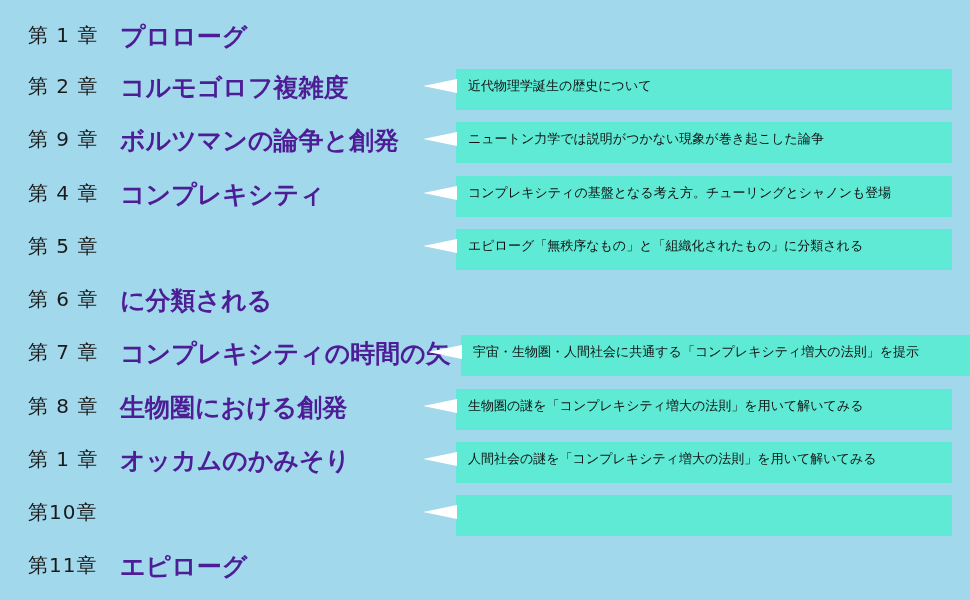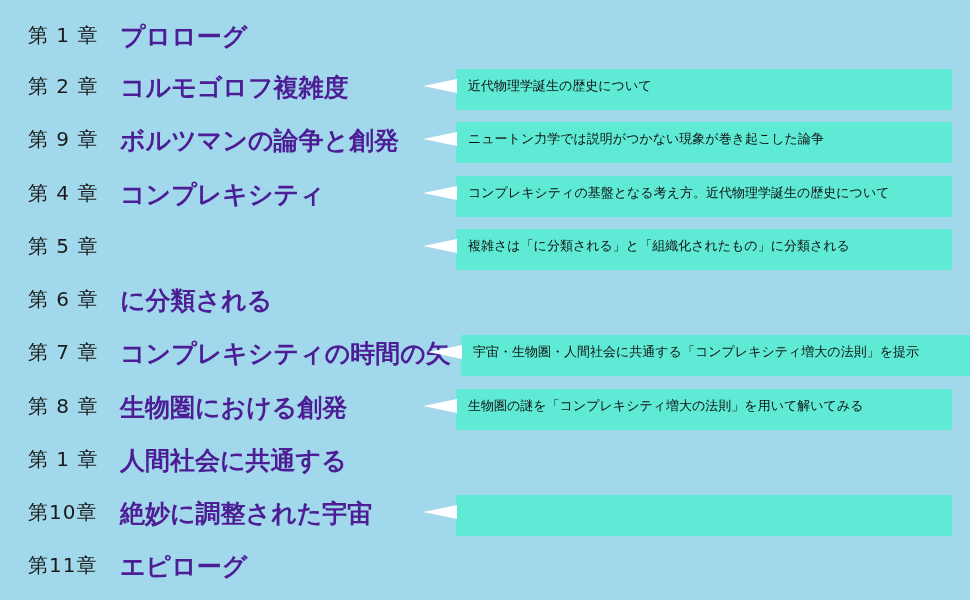--- a/index.html
+++ b/index.html
@@ -60,28 +60,28 @@
     <div class="bubble">
       <span class="tail"></span>
       <span class="text">ニュートン力学では説明がつかない現象が巻き起こした論争</span>
     </div>
   </div>
   <div class="row" style="top:173px">
     <span class="ch-num">第 4 章</span>
     <span class="ch-title">コンプレキシティ</span>
     <div class="bubble">
       <span class="tail"></span>
-      <span class="text">コンプレキシティの基盤となる考え方。近代物理学誕生の歴史について</span>
+      <span class="text">コンプレキシティの基盤となる考え方。チューリングとシャノンも登場</span>
     </div>
   </div>
   <div class="row" style="top:226px">
     <span class="ch-num">第 5 章</span>
     <div class="bubble">
       <span class="tail"></span>
-      <span class="text">複雑さは「に分類される」と「組織化されたもの」に分類される</span>
+      <span class="text">エピローグ「無秩序なもの」と「組織化されたもの」に分類される</span>
     </div>
   </div>
   <div class="row" style="top:279px">
     <span class="ch-num">第 6 章</span>
     <span class="ch-title">に分類される</span>
   </div>
   <div class="row" style="top:332px">
     <span class="ch-num">第 7 章</span>
     <span class="ch-title">コンプレキシティの時間の矢</span>
     <div class="bubble shift">
@@ -92,25 +92,28 @@
   <div class="row" style="top:386px">
     <span class="ch-num">第 8 章</span>
     <span class="ch-title">生物圏における創発</span>
     <div class="bubble">
       <span class="tail"></span>
       <span class="text">生物圏の謎を「コンプレキシティ増大の法則」を用いて解いてみる</span>
     </div>
   </div>
   <div class="row" style="top:439px">
     <span class="ch-num">第 1 章</span>
-    <span class="ch-title">人間社会に共通する</span>
+    <span class="ch-title">オッカムのかみそり</span>
+    <div class="bubble">
+      <span class="tail"></span>
+      <span class="text">人間社会の謎を「コンプレキシティ増大の法則」を用いて解いてみる</span>
+    </div>
   </div>
   <div class="row" style="top:492px">
     <span class="ch-num">第10章</span>
-    <span class="ch-title">絶妙に調整された宇宙</span>
     <div class="bubble">
       <span class="tail"></span>
     </div>
   </div>
   <div class="row" style="top:545px">
     <span class="ch-num">第11章</span>
     <span class="ch-title">エピローグ</span>
   </div>
 </div>
 

